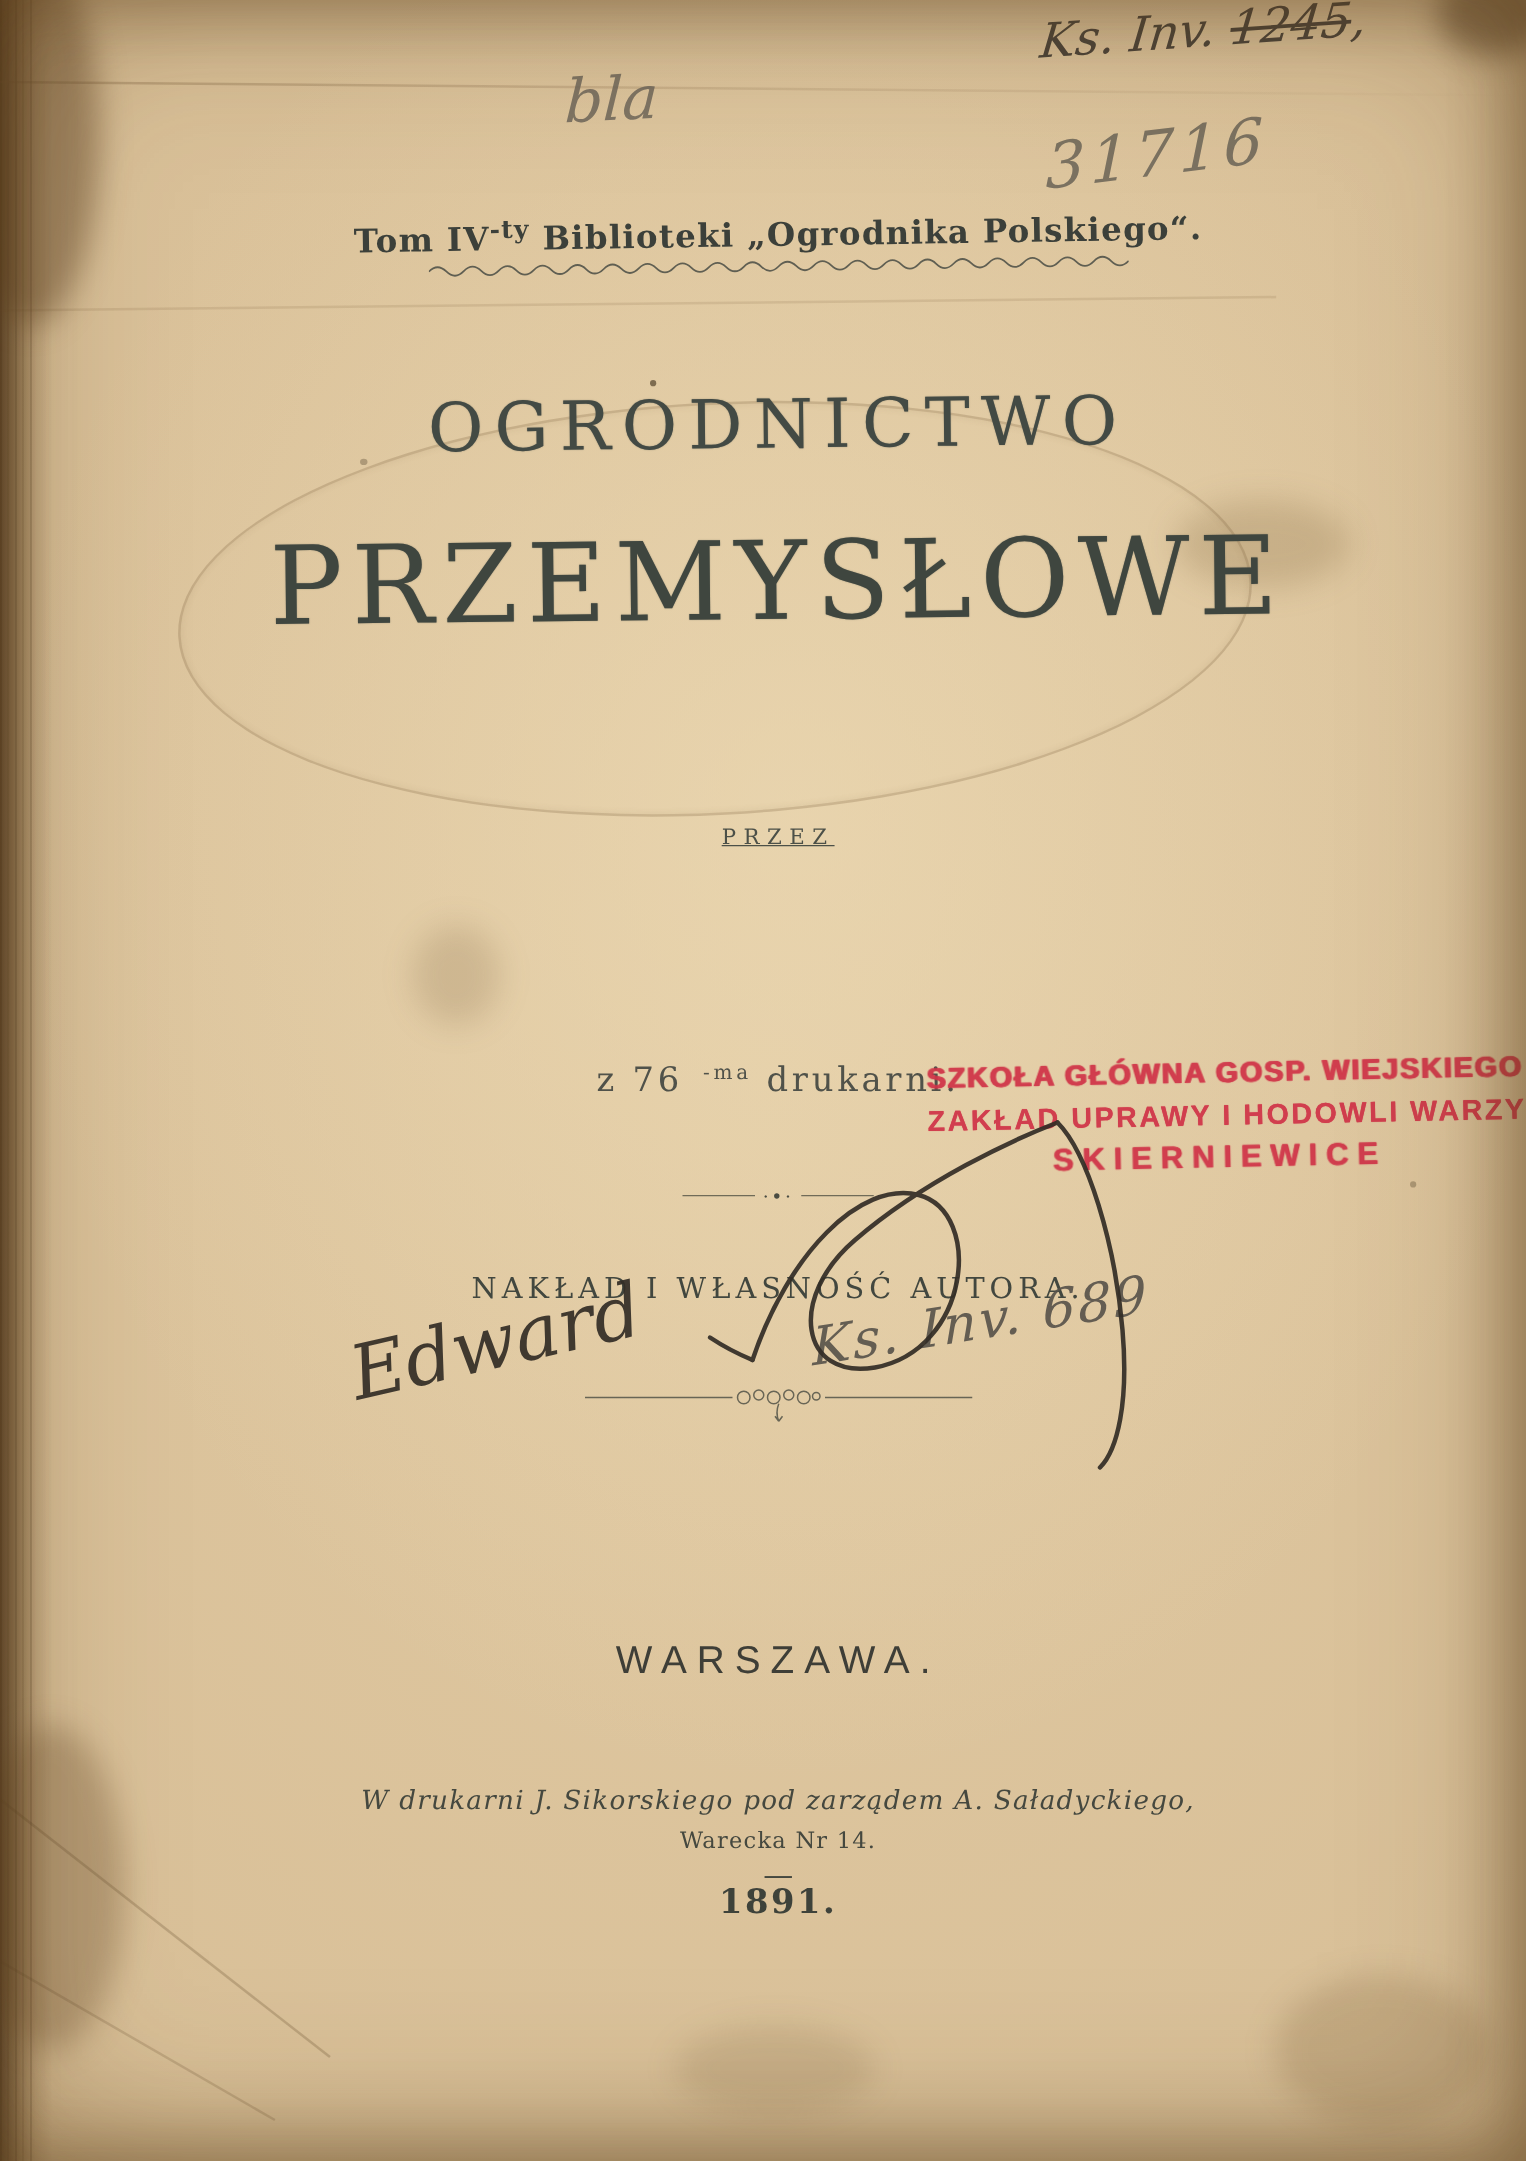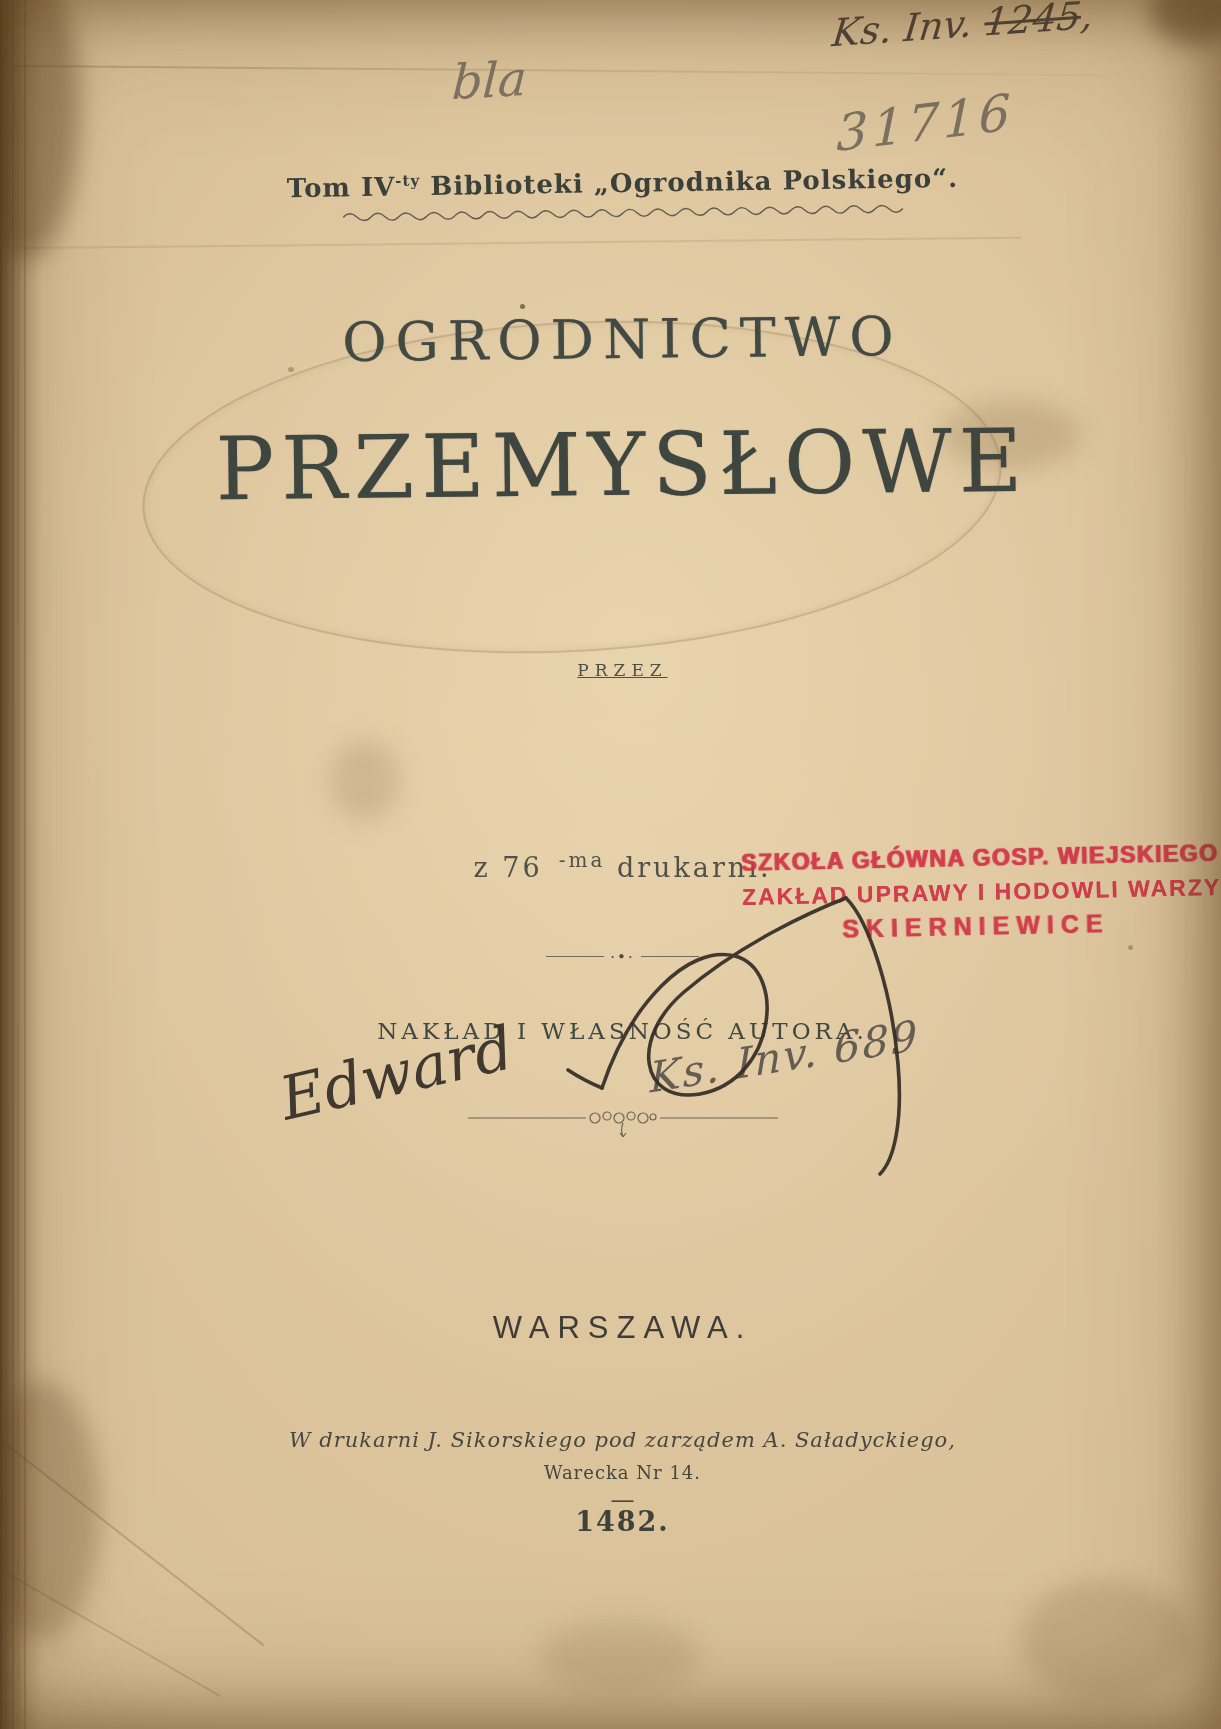--- a/index.html
+++ b/index.html
@@ -19,34 +19,34 @@
   .gutter-streaks{position:absolute;left:0;top:0;bottom:0;width:26px;pointer-events:none;opacity:.5;
     background:repeating-linear-gradient(90deg, rgba(52,34,16,.35) 0 2px, rgba(0,0,0,0) 2px 6px, rgba(70,48,24,.25) 6px 7px, rgba(0,0,0,0) 7px 12px);}
   .stain{position:absolute;border-radius:50%;filter:blur(12px);pointer-events:none;}
   .speck{position:absolute;border-radius:50%;background:rgba(60,45,25,.6);pointer-events:none;}
   .crease{position:absolute;pointer-events:none;}
 
   .center-col{position:absolute;left:36px;right:12px;text-align:center;}
   .print{color:#3d423c;}
 
   .series-line{top:168px;font-weight:bold;font-size:26px;letter-spacing:1px;color:#3c403a;transform:rotate(-0.9deg);}
-  .series-line sup{font-size:15px;}
+  .series-line sup{font-size:20px;}
   .wavy{top:207px;transform:rotate(-0.9deg);}
   .wavy svg{display:block;margin:0 auto;opacity:.85;}
 
   .emboss-oval{position:absolute;left:142px;top:322px;width:856px;height:326px;border-radius:50%;
     border:2px solid rgba(122,98,62,.26); transform:rotate(-3deg); pointer-events:none;
     box-shadow:0 0 6px rgba(122,98,62,.12) inset;}
 
   .title-1{top:308px;font-size:54px;letter-spacing:9px;color:#434a44;transform:rotate(-0.6deg);text-shadow:0 0 1px rgba(67,74,68,.6);}
   .title-2{top:414px;font-size:87px;letter-spacing:7px;color:#3f463f;transform:rotate(-0.6deg);text-shadow:0 0 1px rgba(63,70,63,.6);}
   .przez{top:660px;font-size:17px;letter-spacing:6px;color:#4c5048;text-decoration:underline;}
   .author{top:738px;font-size:38px;letter-spacing:3px;color:#3c413b;}
   .illus{top:848px;font-size:27px;letter-spacing:3px;color:#50524a;}
-  .illus sup{font-size:20px;margin-left:16px;}
+  .illus sup{font-size:16px;margin-left:16px;}
 
   .dot-divider{top:942px;display:block;}
   .dot-divider .inner{display:inline-flex;align-items:center;gap:6px;}
   .dot-divider .seg{width:58px;border-top:1.5px solid rgba(72,74,62,.75);}
   .dot-divider .dots{font-size:15px;letter-spacing:2px;color:#4a4c42;}
 
   .ownership{top:1018px;font-size:23px;letter-spacing:4px;color:#42473f;}
 
   .ornament{top:1108px;}
   .ornament svg{display:block;margin:0 auto;opacity:.8;}
@@ -138,21 +138,21 @@
         <circle cx="175" cy="10" r="5"></circle>
         <circle cx="185" cy="9" r="3"></circle>
       <path d="M155 15 C153 20 153 24 155 29 M155 29 l-3 -4 M155 29 l3 -4"></path>
     </svg>
   </div>
 
   <div class="center-col city">WARSZAWA.</div>
   <div class="center-col printer">W drukarni J. Sikorskiego pod zarządem A. Saładyckiego,</div>
   <div class="center-col address">Warecka Nr 14.</div>
   <div class="center-col imprint-dash">—</div>
-  <div class="center-col year">1482.</div>
+  <div class="center-col year">1891.</div>
 
   <div class="stamp" style="color:#d03448;">
     <div class="stamp-l1">SZKOŁA GŁÓWNA GOSP. WIEJSKIEGO</div>
     <div class="stamp-l2">ZAKŁAD UPRAWY I HODOWLI WARZYW</div>
     <div class="stamp-l3">SKIERNIEWICE</div>
   </div>
 
   <div class="hand inv-top">
     <span>Ks. Inv. </span><span class="struck">1245</span><span>,</span>
   </div>

